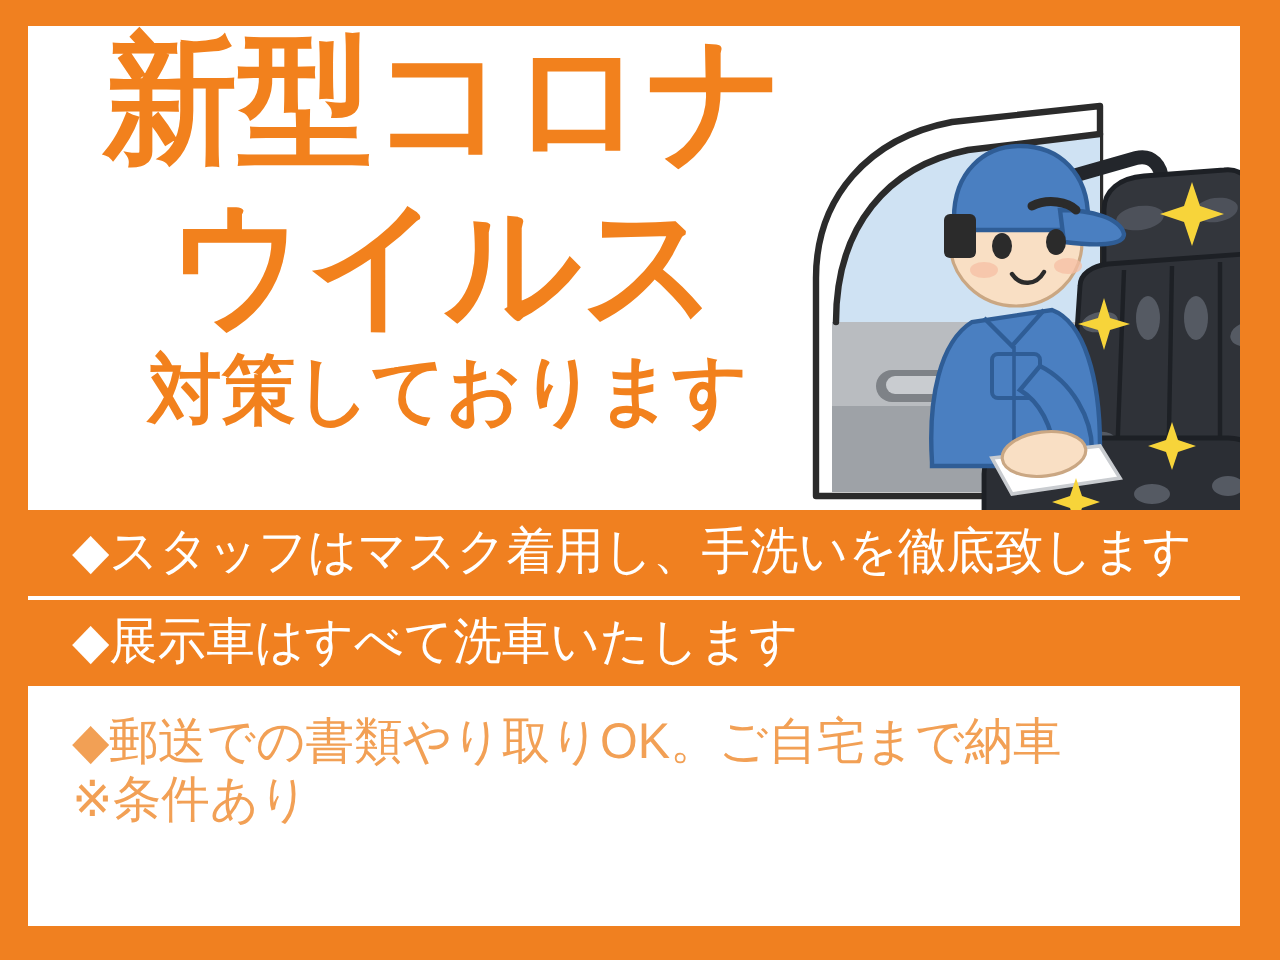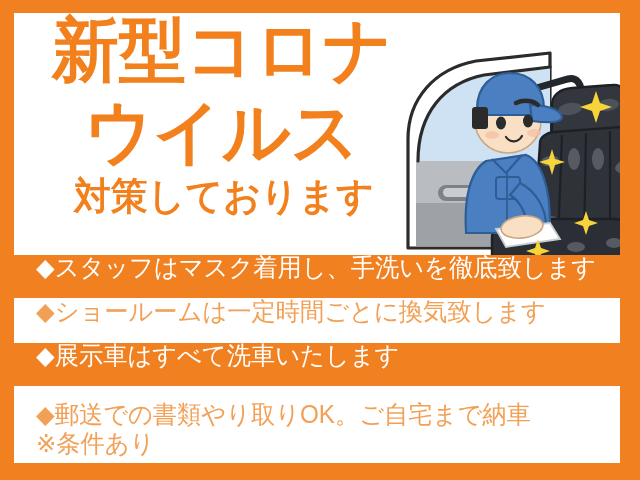--- a/index.html
+++ b/index.html
@@ -75,20 +75,21 @@
   
   .rows {
     position: absolute;
     left: 0px;
     top: 242px;
     width: 606px;
     z-index: 6;
   }
   .row {
     display: flex;
+    align-items: center;
     box-sizing: border-box;
     height: 43px;
     padding-left: 22px;
     white-space: nowrap;
   }
   .row.filled {
     background: #f08020;
     color: #ffffff;
   }
   .row.plain {
@@ -206,23 +207,20 @@
       <div class="hl-line hl-3">対策しております</div>
     </div>
 
     <div class="rows">
 
       <div class="row filled">
         <span class="rtext">◆スタッフはマスク着用し、手洗いを徹底致します</span>
       </div>
       <div class="gap"></div>
 
-      <div class="row plain">
-        <span class="rtext">◆ショールームは一定時間ごとに換気致します</span>
-      </div>
       <div class="gap"></div>
 
       <div class="row filled">
         <span class="rtext">◆展示車はすべて洗車いたします</span>
       </div>
       <div class="gap"></div>
 
       <div class="row plain two-line">
         <span class="rtext">◆郵送での書類やり取りOK。ご自宅まで納車</span>
         <span class="rtext">※条件あり</span>

